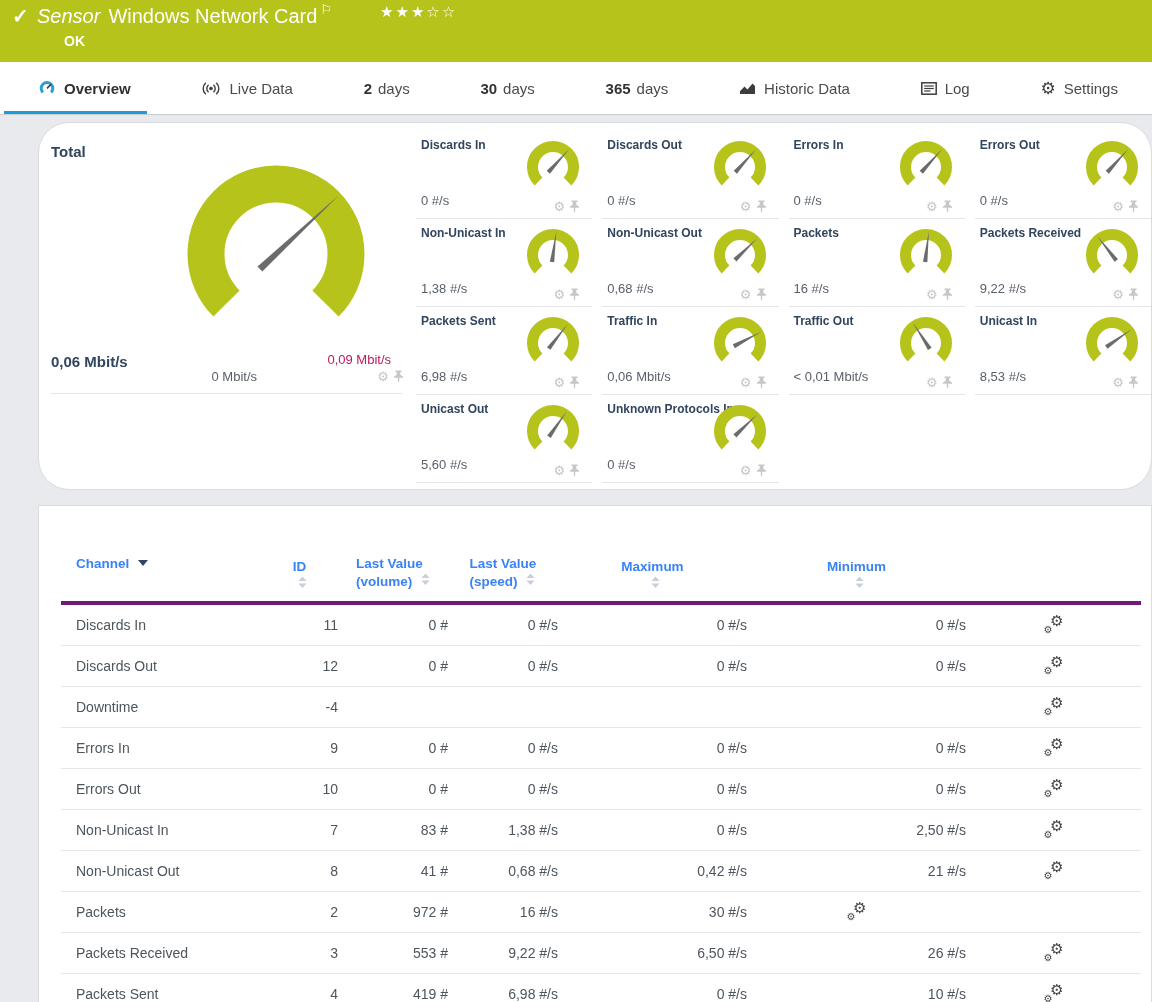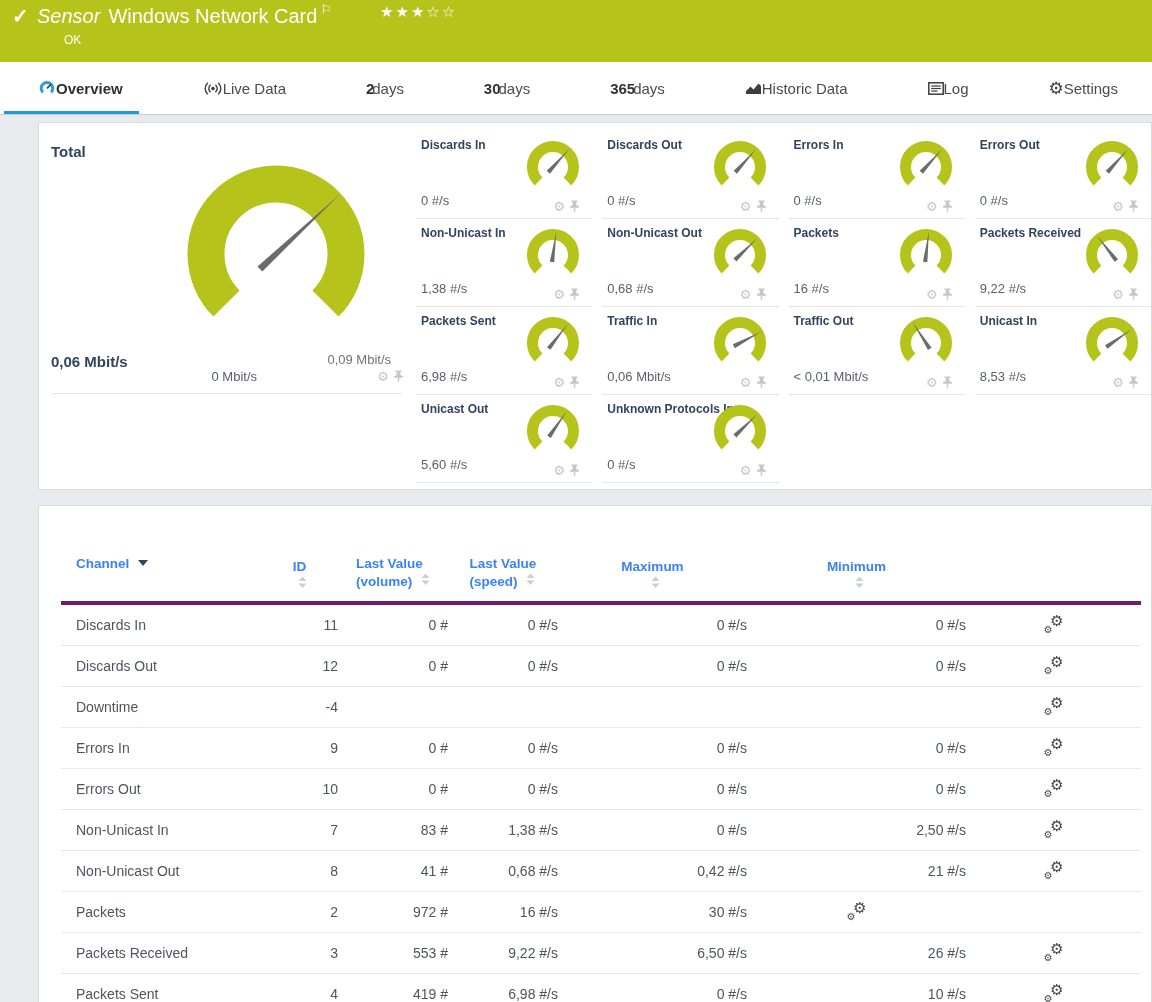--- a/index.html
+++ b/index.html
@@ -5,42 +5,42 @@
   html,body{margin:0;padding:0;width:1152px;height:1002px;overflow:hidden;
     background:#e9eaee;font-family:"Liberation Sans",sans-serif;}
   
   .sensor-header{position:relative;height:62px;background:#b5c31a;color:#fff;}
   .hdr-check{position:absolute;left:12px;top:4px;font-size:20px;font-weight:700;}
   .hdr-titles{position:absolute;left:37px;top:2px;font-size:20px;white-space:nowrap;}
   .hdr-kind{font-style:italic;font-weight:400;margin-right:8px;}
   .hdr-title{font-weight:400;}
   .hdr-flag{font-size:13px;vertical-align:9px;margin-left:3px;cursor:pointer;}
   .hdr-stars{position:absolute;left:380px;top:3px;font-size:15px;letter-spacing:2px;cursor:pointer;}
-  .hdr-status{position:absolute;left:64px;top:33px;font-size:12px;font-weight:400;}
+  .hdr-status{position:absolute;left:64px;top:33px;font-size:14px;font-weight:700;}
   
   .tabs{height:52px;background:#fff;border-bottom:1px solid #c9cbcf;display:flex;
     align-items:center;justify-content:space-between;padding:0 30px 0 34px;}
-  .tab{position:relative;display:flex;align-items:center;height:100%;
+  .tab{position:relative;display:flex;align-items:center;gap:8px;height:100%;
     padding:0 4px;font-size:15px;color:#4b4b4b;cursor:pointer;text-decoration:none;white-space:nowrap;}
   .tab.active{font-weight:700;color:#303030;}
   .tab.active::after{content:'';position:absolute;left:-30px;right:-12px;bottom:0;height:3px;background:#1a9cd8;}
   .tab-num{font-weight:700;color:#333;margin-right:-2px;}
   .tab-icon{display:inline-flex;align-items:center;}
   .gear-glyph{font-size:17px;color:#3d3d3d;line-height:1;}
   
   .panel{background:#fff;border:1px solid #d9dbdf;margin-left:38px;width:1114px;box-sizing:border-box;}
-  .gauges-panel{margin-top:7px;height:368px;display:flex;}
+  .gauges-panel{margin-top:7px;height:368px;display:flex;border-radius:31px;}
   .table-panel{margin-top:15px;height:560px;}
   
   .total-cell{position:relative;width:377px;flex:none;}
   .total-label{position:absolute;left:12px;top:20px;font-size:15px;font-weight:700;color:#31455e;}
   .big-gauge{position:absolute;left:142px;top:39px;}
   .total-value{position:absolute;left:12px;top:230px;font-size:15px;font-weight:700;color:#31455e;}
   .scale-min{position:absolute;left:140px;top:246px;width:78px;text-align:right;font-size:13px;color:#59606a;}
-  .scale-max{position:absolute;left:252px;top:229px;width:100px;text-align:right;font-size:13px;color:#737373;}
+  .scale-max{position:absolute;left:252px;top:229px;width:100px;text-align:right;font-size:13px;color:#be185d;}
   .total-icons{position:absolute;right:12px;top:247px;}
   .total-divider{position:absolute;left:12px;right:14px;top:270px;border-bottom:1px solid #e3e5e8;}
   
   .mini-grid{flex:1;display:grid;grid-template-columns:repeat(4,1fr);grid-auto-rows:88px;
     column-gap:10px;padding-top:8px;}
   .mini-cell{position:relative;border-bottom:1px solid #e3e5e8;}
   .mini-title{position:absolute;left:5px;top:7px;font-size:12px;font-weight:700;color:#31455e;white-space:nowrap;}
   .mini-gauge{position:absolute;right:11px;top:9px;}
   .mini-value{position:absolute;left:5px;bottom:10px;font-size:13px;color:#59606a;}
   .cell-icons{display:flex;gap:4px;align-items:center;color:#c7c7c7;}

